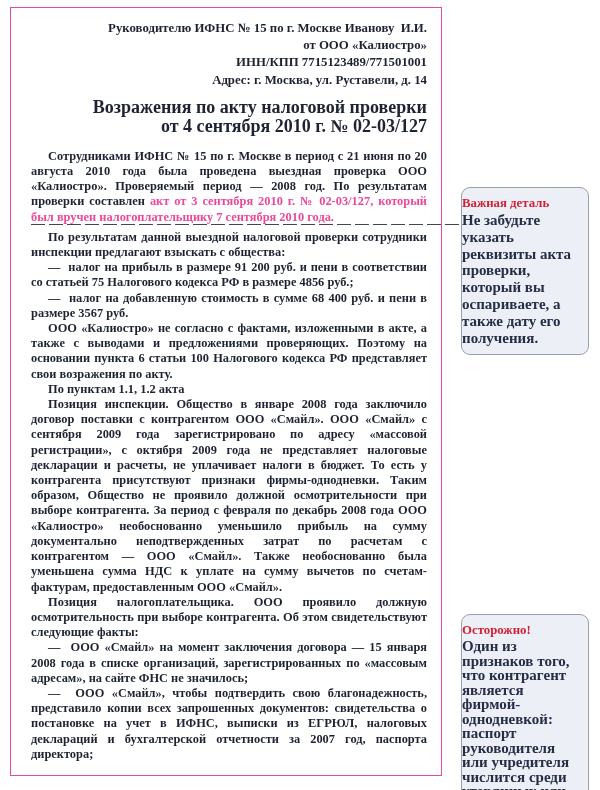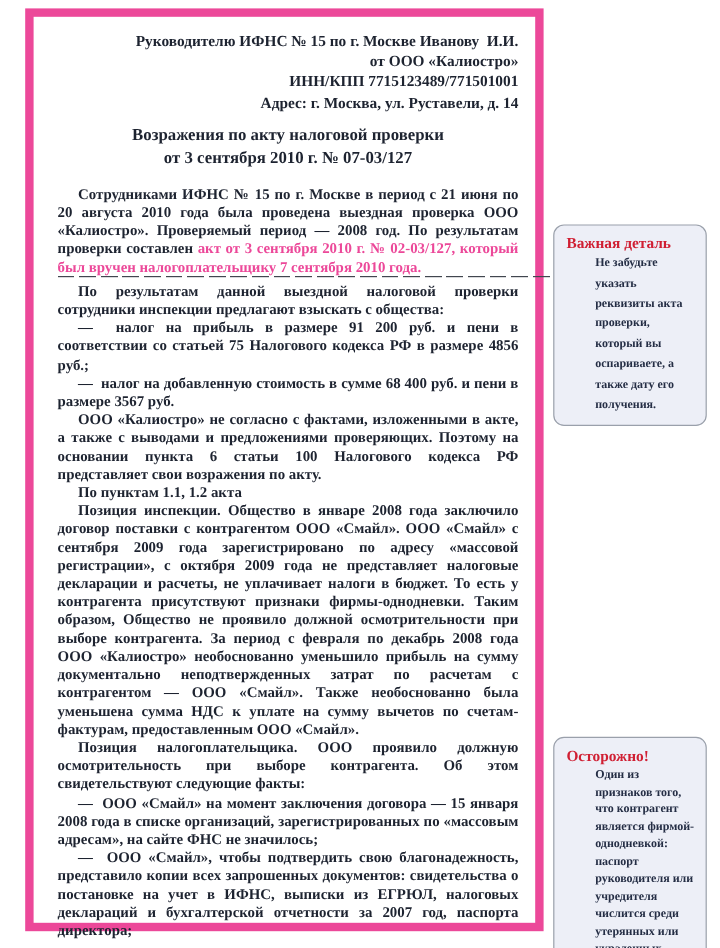--- a/index.html
+++ b/index.html
@@ -12,35 +12,34 @@
     font-family: "Liberation Serif", "DejaVu Serif", serif;
     color: #1d2330;
     overflow: hidden;
   }
   .doc {
     position: absolute;
     left: 10px;
     top: 7px;
     width: 432px;
     height: 769px;
-    border: 7px solid #ec4899;
+    border: 1px solid #ec4899;
     background: #ffffff;
     padding: 12px 14px 10px 20px;
-    margin-left: 11px;
   }
   .doc-header {
     text-align: right;
     font-weight: bold;
     font-size: 12.8px;
     line-height: 17.2px;
   }
   .doc-title {
-    text-align: center;
+    text-align: right;
     font-weight: bold;
-    font-size: 14px;
+    font-size: 18px;
     line-height: 19px;
     margin: 9px 0 13px 0;
   }
   .doc-body {
     font-weight: bold;
     font-size: 12.4px;
     line-height: 15.2px;
   }
   .para {
     text-align: justify;
@@ -59,50 +58,50 @@
       #41464f 0px, #41464f 14px, rgba(0,0,0,0) 14px, rgba(0,0,0,0) 18px);
     pointer-events: none;
   }
   .callout {
     position: absolute;
     left: 461px;
     width: 128px;
     background: #edeff7;
     border: 1px solid #9aa0ab;
     border-radius: 9px;
-    padding: 7px 9px 8px 10px;
+    padding: 7px 9px 8px 0;
     font-weight: bold;
     color: #252e45;
   }
   .callout-title {
     color: #d01f33;
     font-size: 12.8px;
     line-height: 17px;
   }
-  .callout-text { font-size: 10px; margin-left: 24px; }
+  .callout-text { font-size: 15px; }
   .callout-1 { top: 187px; min-height: 123px; }
   .callout-1 .callout-text { line-height: 16.8px; }
   .callout-2 { top: 614px; min-height: 159px; }
   .callout-2 .callout-text { line-height: 14.5px; }
 </style>
 </head>
 <body>
 
 <div class="page">
 
   <div class="doc">
     <div class="doc-header" id="docHeader">
         <div>Руководителю ИФНС № 15 по г. Москве Иванову&nbsp; И.И.</div>
         <div>от ООО «Калиостро»</div>
         <div>ИНН/КПП 7715123489/771501001</div>
         <div>Адрес: г. Москва, ул. Руставели, д. 14</div>
       </div>
     <div class="doc-title" id="docTitle">
         <div>Возражения по акту налоговой проверки</div>
-        <div>от 3 сентября 2010 г. № 07-03/127</div>
+        <div>от 4 сентября 2010 г. № 02-03/127</div>
       </div>
     <div class="doc-body" id="docBody">
         <p class="para has-leader"><span>Сотрудниками ИФНС № 15 по г. Москве в период с 21 июня по 20 августа 2010 года была проведена выездная проверка ООО «Калиостро». Проверяемый период — 2008 год. По результатам проверки составлен </span><span class="seg-blue">акт от 3 сентября 2010 г. № 02-03/127, который был вручен налогоплательщику 7 сентября 2010 года.</span><span class="leader"></span></p>
         <p class="para"><span>По результатам данной выездной налоговой проверки сотрудники инспекции предлагают взыскать с общества:</span></p>
         <p class="para"><span>—&nbsp;&nbsp;налог на прибыль в размере 91&nbsp;200 руб. и пени в соответствии со статьей 75 Налогового кодекса РФ в размере 4856 руб.;</span></p>
         <p class="para"><span>—&nbsp;&nbsp;налог на добавленную стоимость в сумме 68&nbsp;400 руб. и пени в размере 3567 руб.</span></p>
         <p class="para"><span>ООО «Калиостро» не согласно с фактами, изложенными в акте, а также с выводами и предложениями проверяющих. Поэтому на основании пункта 6 статьи 100 Налогового кодекса РФ представляет свои возражения по акту.</span></p>
         <p class="para"><span>По пунктам 1.1, 1.2 акта</span></p>
         <p class="para"><span>Позиция инспекции. Общество в январе 2008 года заключило договор поставки с контрагентом ООО «Смайл». ООО «Смайл» с сентября 2009 года зарегистрировано по адресу «массовой регистрации», с октября 2009 года не представляет налоговые декларации и расчеты, не уплачивает налоги в бюджет. То есть у контрагента присутствуют признаки фирмы-однодневки. Таким образом, Общество не проявило должной осмотрительности при выборе контрагента. За период с февраля по декабрь 2008 года ООО «Калиостро» необоснованно уменьшило прибыль на сумму документально неподтвержденных затрат по расчетам с контрагентом — ООО «Смайл». Также необоснованно была уменьшена сумма НДС к уплате на сумму вычетов по счетам-фактурам, предоставленным ООО «Смайл».</span></p>
         <p class="para"><span>Позиция налогоплательщика. ООО проявило должную осмотрительность при выборе контрагента. Об этом свидетельствуют следующие факты:</span></p>

